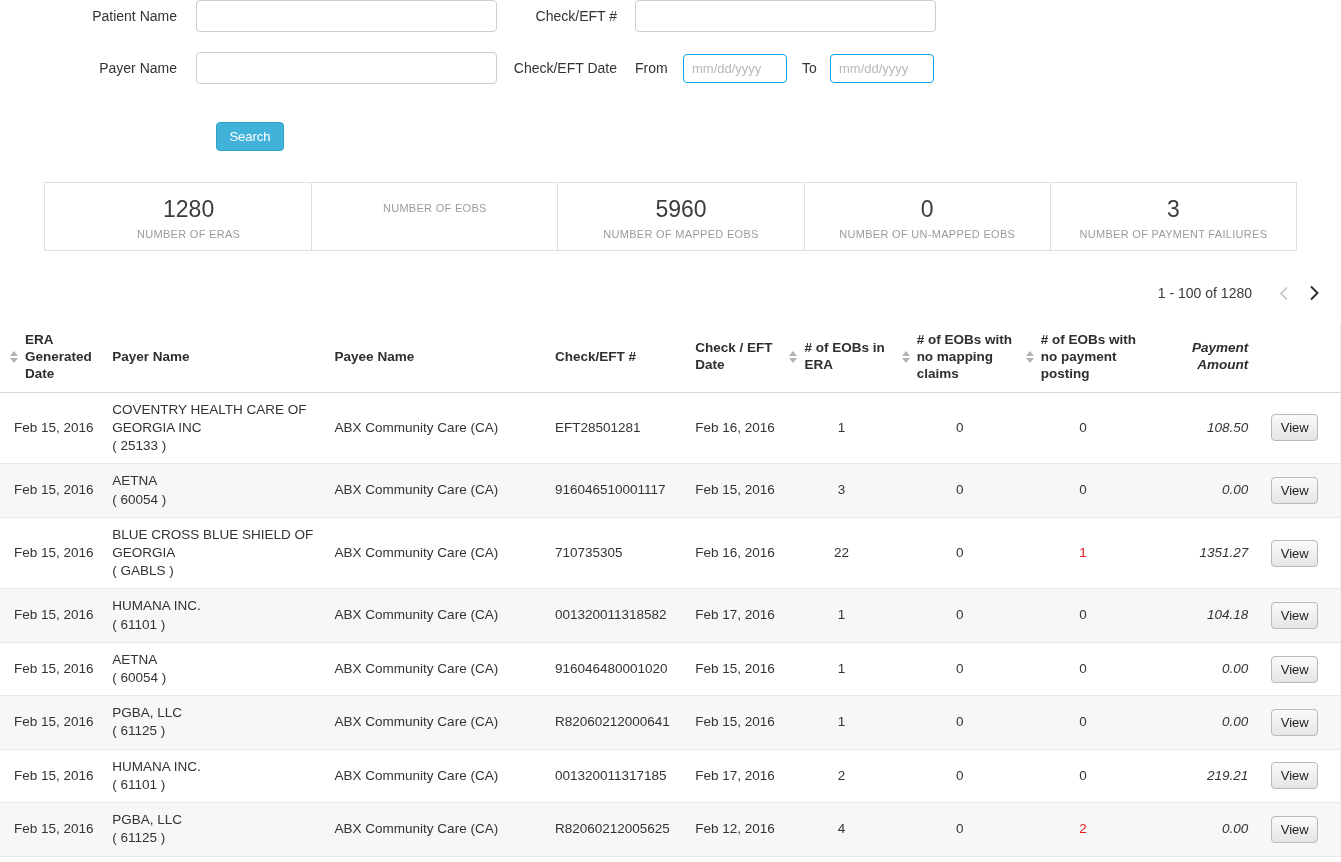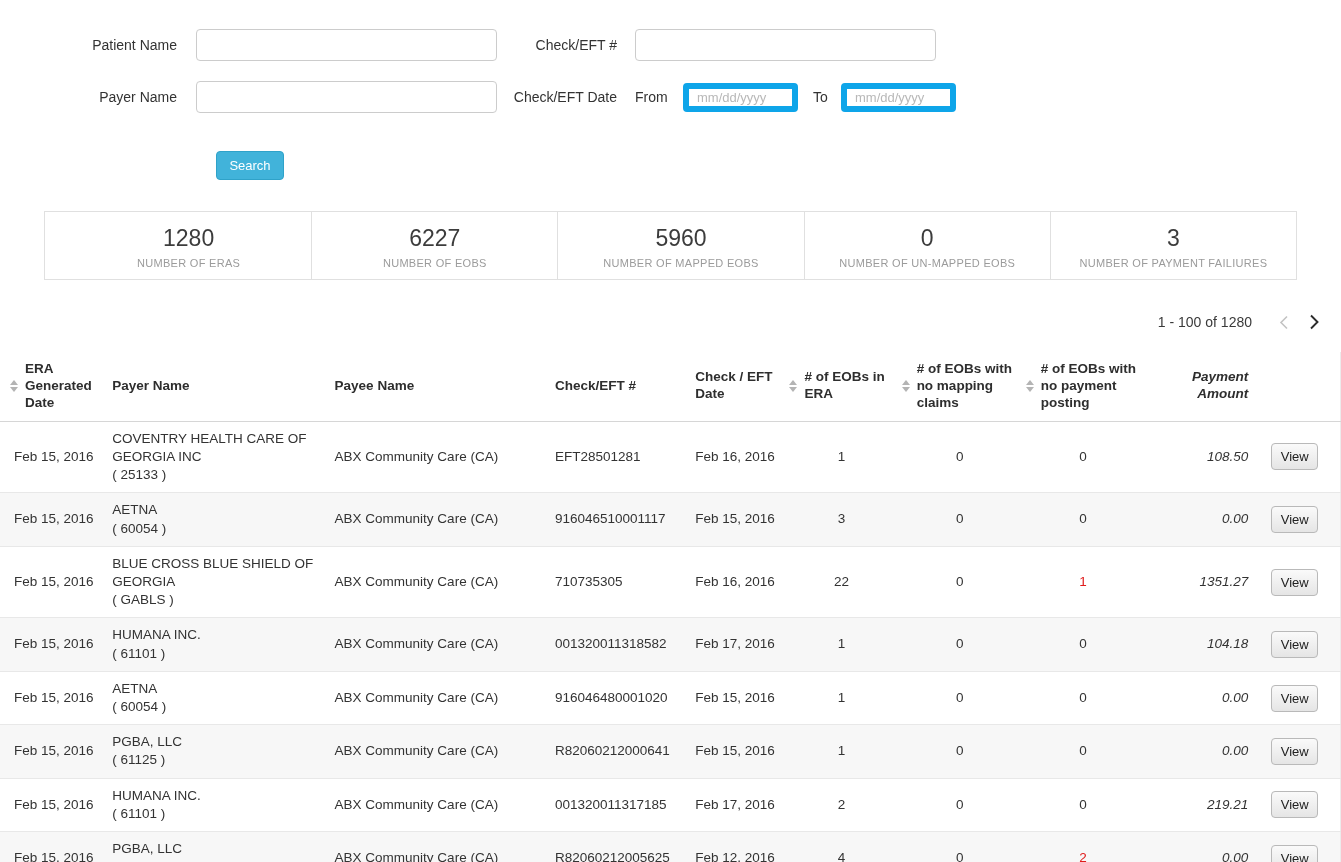--- a/index.html
+++ b/index.html
@@ -1,32 +1,32 @@
 <!DOCTYPE html>
 <html><head>
 <meta charset="utf-8">
 <style>
   * { box-sizing: border-box; margin: 0; padding: 0; }
   html, body { width: 1341px; height: 862px; background: #fff; overflow: hidden; }
   body { font-family: "Liberation Sans", "DejaVu Sans", sans-serif; color: #333; }
 
   
-  .search-area { padding-top: 29px; }
+  .search-area { }
   .form-row { display: flex; align-items: center; margin-bottom: 20px; }
   .f-label { width: 196px; text-align: right; padding-right: 19px; font-size: 14px; color: #333; }
   .f-label2 { width: 138px; text-align: right; padding-right: 18px; font-size: 14px; color: #333; }
   .text-input {
     width: 301px; height: 32px; border: 1px solid #ccc; border-radius: 4px;
     font-size: 14px; padding: 0 8px; color: #333; outline: none;
   }
   .from-to-label { font-size: 14px; color: #333; }
   .from-label { width: 48px; }
   .to-label { width: 28px; margin-left: 15px; }
   .date-input {
-    width: 115px; height: 29px; border: 6px solid #0ea5e9; border-radius: 4px;
+    width: 104px; height: 29px; border: 1px solid #0ea5e9; border-radius: 4px;
     font-size: 13px; padding: 0 8px; color: #14532d; outline: none;
   }
   .date-input::placeholder, .text-input::placeholder { color: #b8b8b8; }
   .search-btn {
     margin-left: 216px; margin-top: 18px;
     width: 68px; height: 29px;
     background: #41b3da; border: 1px solid #2fa2c9; border-radius: 4px;
     color: #fff; font-size: 13px; cursor: pointer;
     font-family: "Liberation Sans", sans-serif;
   }
@@ -128,21 +128,20 @@
     </div>
     <button class="search-btn">Search</button>
   </section>
 
   <section class="stats-bar">
     <div class="stat-cell">
       <div class="stat-value">1280</div>
       <div class="stat-label">NUMBER OF ERAS</div>
     </div>
     <div class="stat-cell">
-      <div class="stat-value">6227</div>
       <div class="stat-label">NUMBER OF EOBS</div>
     </div>
     <div class="stat-cell">
       <div class="stat-value">5960</div>
       <div class="stat-label">NUMBER OF MAPPED EOBS</div>
     </div>
     <div class="stat-cell">
       <div class="stat-value">0</div>
       <div class="stat-label">NUMBER OF UN-MAPPED EOBS</div>
     </div>

